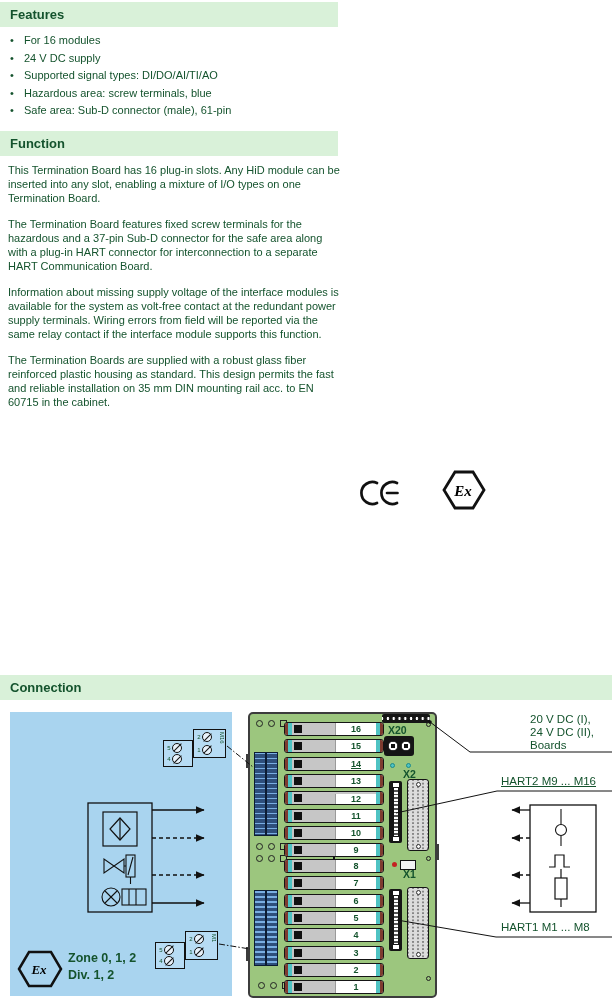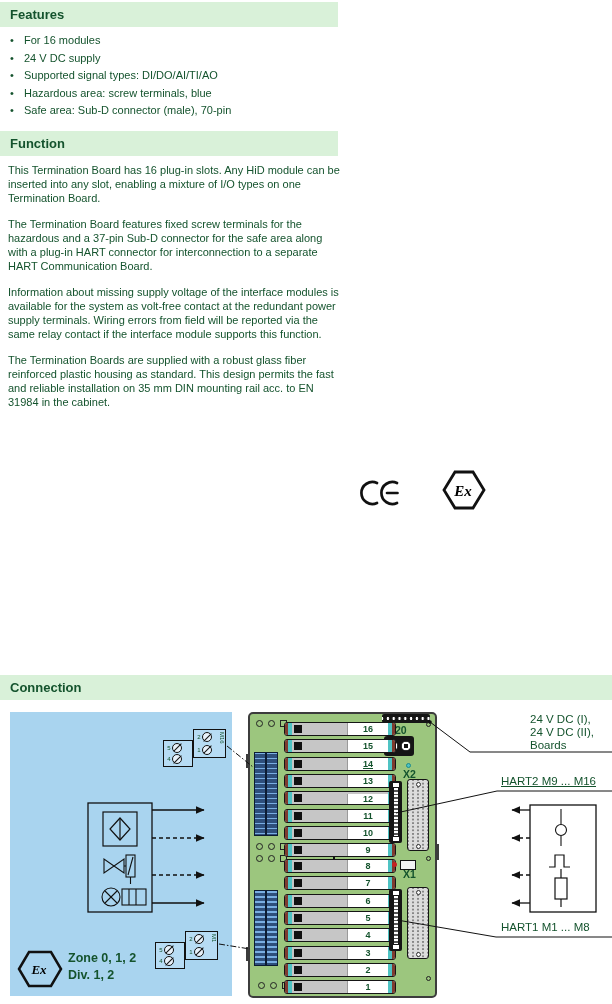--- a/index.html
+++ b/index.html
@@ -12,21 +12,21 @@
            font-size:11px;line-height:12px;}
   .bullets li{display:flex;margin-bottom:5.5px;}
   .bullets .b{width:14px;flex:0 0 14px;}
   
   .paras{position:absolute;left:8px;top:163px;width:336px;font-size:11px;line-height:14px;}
   .paras p{margin:0 0 12px 0;}
   
   .hazard{position:absolute;left:10px;top:712px;width:222px;height:284px;background:#a9d4ef;}
   .board{position:absolute;left:248px;top:712px;width:189px;height:286px;background:#9cc67e;
          border:2.5px solid #3c3c3c;border-radius:5px;box-sizing:border-box;}
-  .slot{position:absolute;left:34px;width:112px;height:14px;border:1.5px solid #151515;border-radius:3px;
+  .slot{position:absolute;left:34px;width:100px;height:14px;border:1.5px solid #151515;border-radius:3px;
         background:#c6c6c6;display:flex;align-items:stretch;box-sizing:border-box;overflow:hidden;}
   .se{display:block;height:100%;}
   .se.m{width:3px;background:#7e3b2f;}
   .se.t{width:4px;background:#4fc3c3;}
   .logo{width:8px;height:8px;background:#111;margin-left:2px;align-self:center;}
   .plate{flex:1;}
   .num{width:40px;background:#fff;display:flex;align-items:center;justify-content:center;
        font-size:9px;font-weight:600;border-left:1px solid #9a9a9a;}
   .tstrip{position:absolute;left:4px;width:24px;border:1px solid #0c1c33;box-sizing:border-box;background:#2e4f7c;
           background-image:linear-gradient(90deg,transparent 0 10px,#0c1c33 10px 12px,transparent 12px),
@@ -92,33 +92,33 @@
     <li>
         <span class="b">•</span>
         <span>Supported signal types: DI/DO/AI/TI/AO</span>
       </li>
     <li>
         <span class="b">•</span>
         <span>Hazardous area: screw terminals, blue</span>
       </li>
     <li>
         <span class="b">•</span>
-        <span>Safe area: Sub-D connector (male), 70-pin</span>
+        <span>Safe area: Sub-D connector (male), 61-pin</span>
       </li>
   </ul>
 
   <div class="sec-bar" style="left:0;top:131px;width:338px;">
     <span>Function</span>
   </div>
 
   <div class="paras">
     <p>This Termination Board has 16 plug-in slots. Any HiD module can be inserted into any slot, enabling a mixture of I/O types on one Termination Board.</p>
     <p>The Termination Board features fixed screw terminals for the hazardous and a 37-pin Sub-D connector for the safe area along with a plug-in HART connector for interconnection to a separate HART Communication Board.</p>
     <p>Information about missing supply voltage of the interface modules is available for the system as volt-free contact at the redundant power supply terminals. Wiring errors from field will be reported via the same relay contact if the interface module supports this function.</p>
-    <p>The Termination Boards are supplied with a robust glass fiber reinforced plastic housing as standard. This design permits the fast and reliable installation on 35 mm DIN mounting rail acc. to EN 31984 in the cabinet.</p>
+    <p>The Termination Boards are supplied with a robust glass fiber reinforced plastic housing as standard. This design permits the fast and reliable installation on 35 mm DIN mounting rail acc. to EN 60715 in the cabinet.</p>
   </div>
 
   <svg class="marks" style="left:360px;top:479px;" width="42" height="28" viewBox="0 0 42 28">
     <g fill="none" stroke="#111" stroke-width="2.7" stroke-linecap="round">
       <path d="M17,4 A11,11 0 1 0 17,24"></path>
       <path d="M37,4 A11,11 0 1 0 37,24"></path>
       <line x1="27" y1="14" x2="37.5" y2="14"></line>
     </g>
   </svg>
   <svg class="marks" style="left:441px;top:467px;" width="46" height="46" viewBox="0 0 46 46">
@@ -369,21 +369,21 @@
 
     <div class="reddot" style="left:142px;top:148px;"></div>
     <div class="wrect" style="left:150px;top:146px;"></div>
 
     <div class="blabel" style="left:153px;top:154px;">X1</div>
     <div class="conS" style="left:139px;top:175px;height:62px;"></div>
     <div class="conL" style="left:157px;top:173px;height:72px;"></div>
   </div>
 
   <div class="co" style="left:530px;top:713px;">
-    <div>24 V DC (I),</div>
+    <div>20 V DC (I),</div>
     <div>24 V DC (II),</div>
     <div>Boards</div>
   </div>
   <div class="co" style="left:501px;top:775px;text-decoration:underline;">HART2 M9 ... M16</div>
   <div class="co" style="left:501px;top:921px;">HART1 M1 ... M8</div>
   <div class="co" style="left:569px;top:823px;font-size:9px;">mA</div>
 
   <svg class="ov" width="612" height="294" viewBox="0 710 612 294">
     <defs>
       <marker id="arr" markerWidth="8" markerHeight="7" refX="6.5" refY="3" orient="auto">

